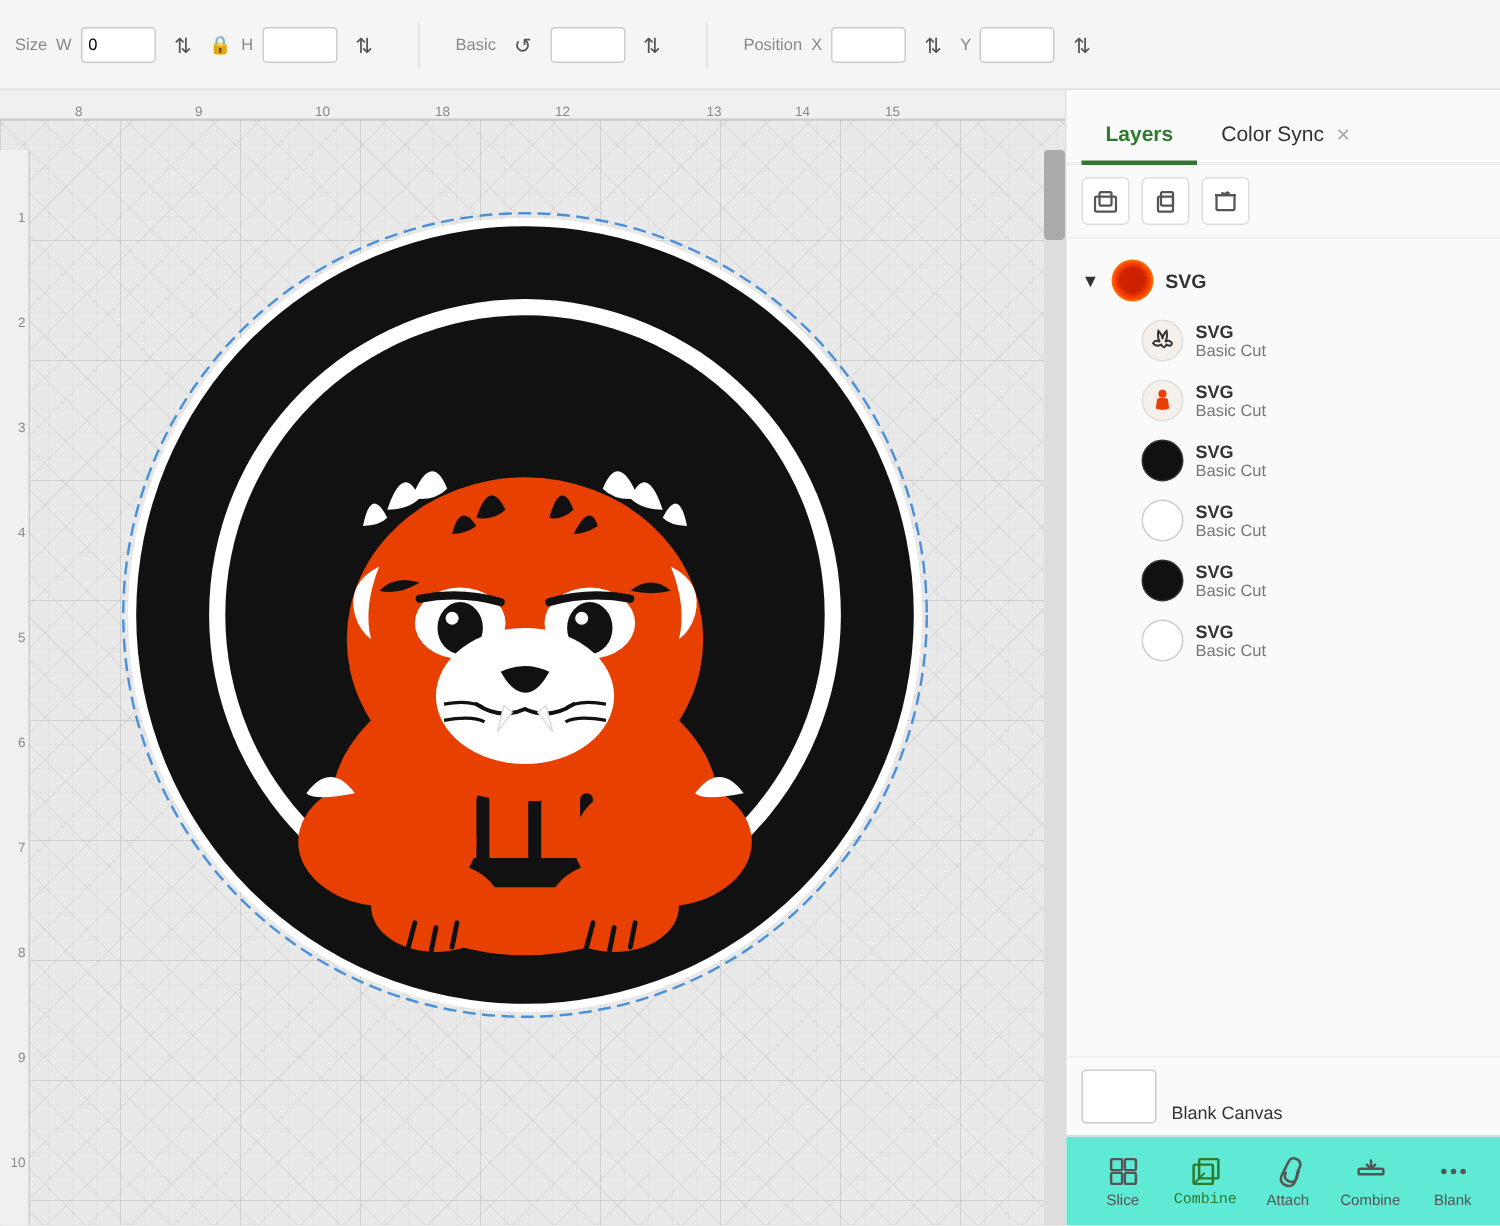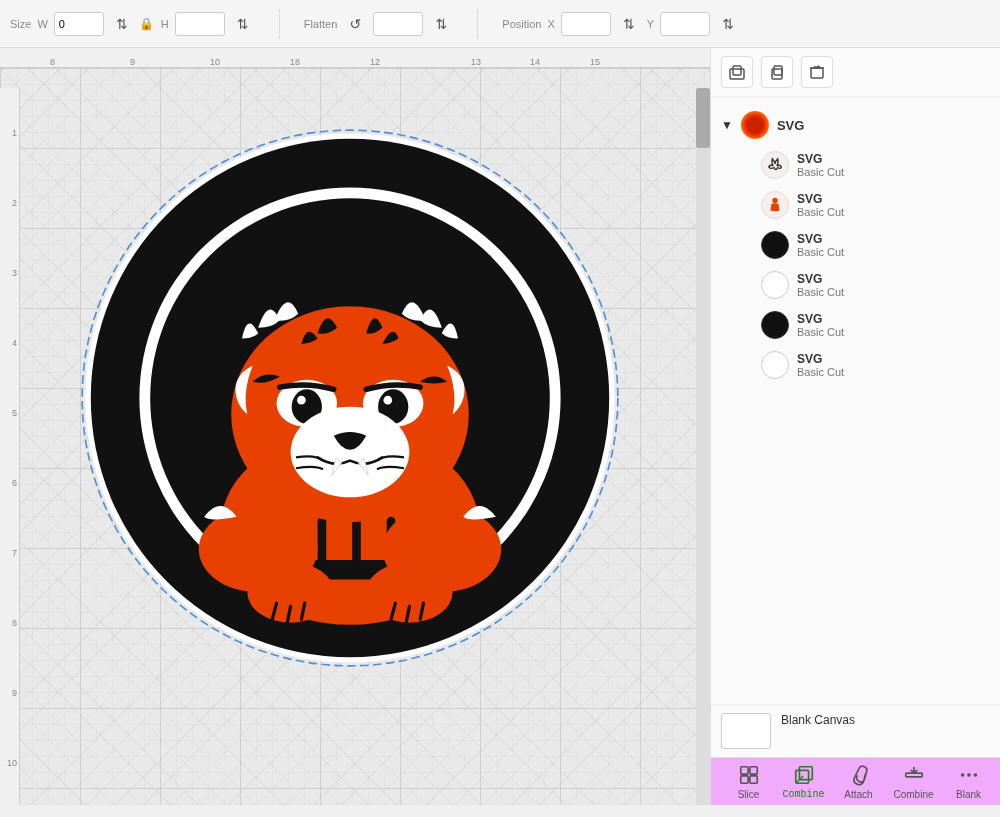--- a/index.html
+++ b/index.html
@@ -1,20 +1,20 @@
 <!DOCTYPE html>
 <html><head>
   <meta charset="utf-8">
   <style>
     * { box-sizing: border-box; margin: 0; padding: 0; }
     body { width: 1000px; height: 817px; overflow: hidden; background: #f0f0f0; font-family: Arial, sans-serif; }
 
     
     #toolbar {
-      height: 48px;
+      height: 60px;
       background: #f5f5f5;
       border-bottom: 1px solid #ddd;
       display: flex;
       align-items: center;
       padding: 0 10px;
       gap: 20px;
     }
     .toolbar-group {
       display: flex;
       align-items: center;
@@ -308,39 +308,39 @@
     .circle-white {
       background: white;
       border: 1px solid #ccc;
     }
 
     
     #blank-canvas-footer {
       padding: 8px 10px;
       border-top: 1px solid #eee;
       display: flex;
-      align-items: flex-start;
+      align-items: flex-end;
       gap: 10px;
     }
     #blank-canvas-thumb {
       width: 50px;
       height: 36px;
       background: white;
       border: 1px solid #ccc;
       border-radius: 3px;
     }
     #blank-canvas-label {
       font-size: 12px;
       color: #333;
     }
 
     
     #bottom-toolbar {
-      height: 48px;
-      background: #f0abfc;
+      height: 60px;
+      background: #5eead4;
       border-top: 1px solid #ddd;
       display: flex;
       align-items: center;
       justify-content: space-around;
       padding: 0 10px;
     }
     .bottom-btn {
       display: flex;
       flex-direction: column;
       align-items: center;
@@ -366,21 +366,21 @@
     <span class="toolbar-label">W</span>
     <input class="toolbar-input" type="text" value="0" style="">
     <span class="toolbar-icon-btn">⇅</span>
     <span class="lock-icon">🔒</span>
     <span class="toolbar-label">H</span>
     <input class="toolbar-input" type="text" style="">
     <span class="toolbar-icon-btn">⇅</span>
   </div>
   <div class="toolbar-divider"></div>
   <div class="toolbar-group">
-    <span class="toolbar-label">Flatten</span>
+    <span class="toolbar-label">Basic</span>
     <span class="toolbar-icon-btn">↺</span>
     <input class="toolbar-input" type="text" style="">
     <span class="toolbar-icon-btn">⇅</span>
   </div>
   <div class="toolbar-divider"></div>
   <div class="toolbar-group">
     <span class="toolbar-label">Position</span>
     <span class="toolbar-label">X</span>
     <input class="toolbar-input" type="text" style="">
     <span class="toolbar-icon-btn">⇅</span>
@@ -509,20 +509,29 @@
       </div>
 
       <div id="scrollbar-v">
         <div id="scrollbar-thumb"></div>
       </div>
     </div>
   </div>
 
   <div id="right-panel">
 
+    <div id="panel-tabs">
+      <div class="panel-tab active">
+        <span>Layers</span>
+      </div>
+      <div class="panel-tab">
+        <span>Color Sync</span>
+        <span class="panel-tab-close">✕</span>
+      </div>
+    </div>
 
     <div id="panel-toolbar">
       <button class="panel-tool-btn">
         <svg width="16" height="16" viewBox="0 0 16 16">
             <rect x="1" y="5" width="14" height="10" rx="1" fill="none" stroke="#555" stroke-width="1.5"></rect>
             <rect x="4" y="2" width="8" height="9" rx="1" fill="none" stroke="#555" stroke-width="1.5"></rect>
           </svg>
       </button>
       <button class="panel-tool-btn">
         <svg width="16" height="16" viewBox="0 0 16 16">

